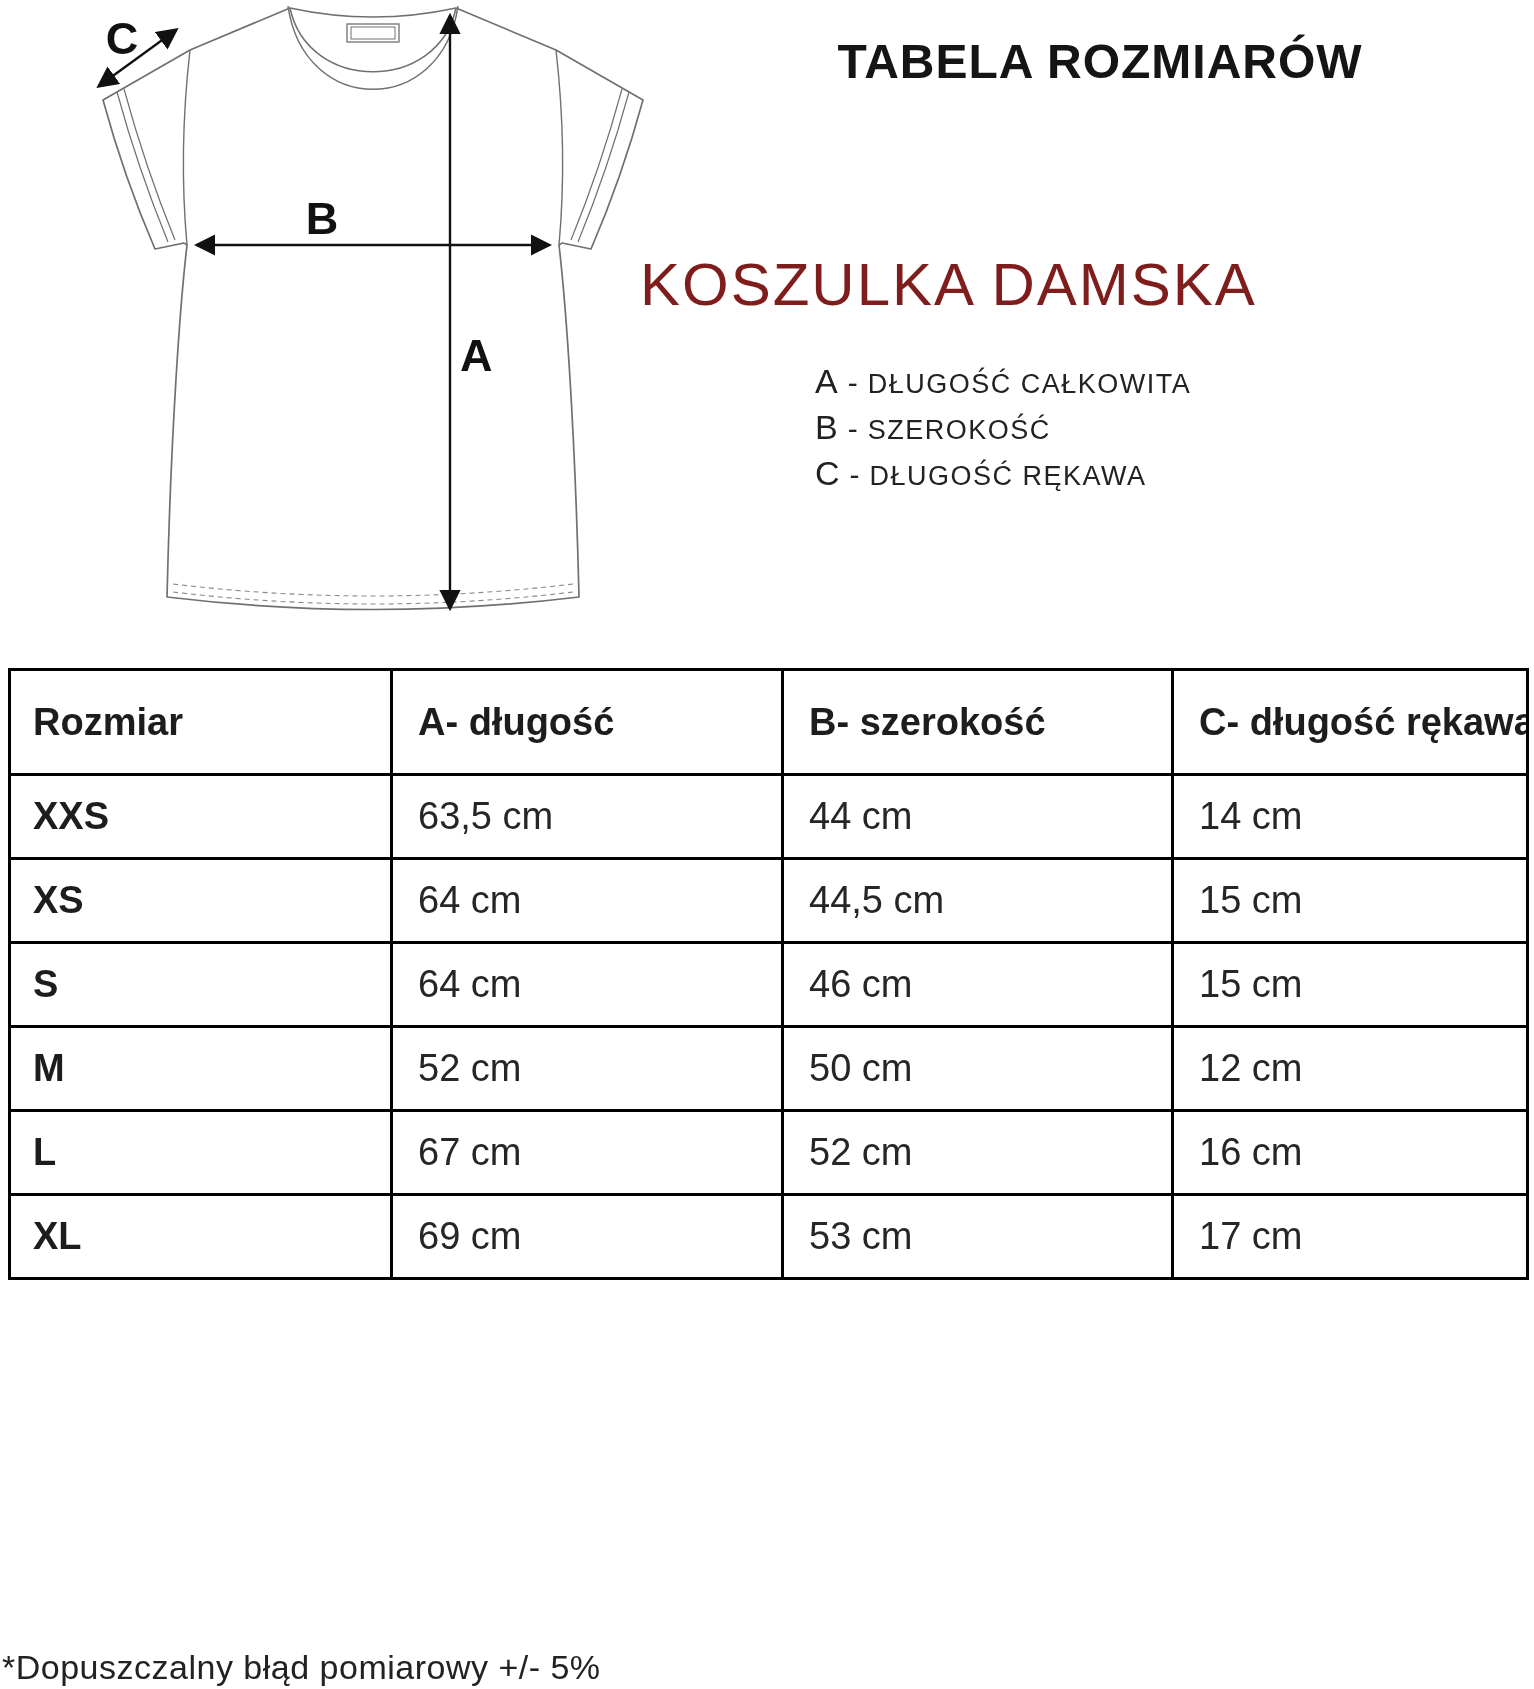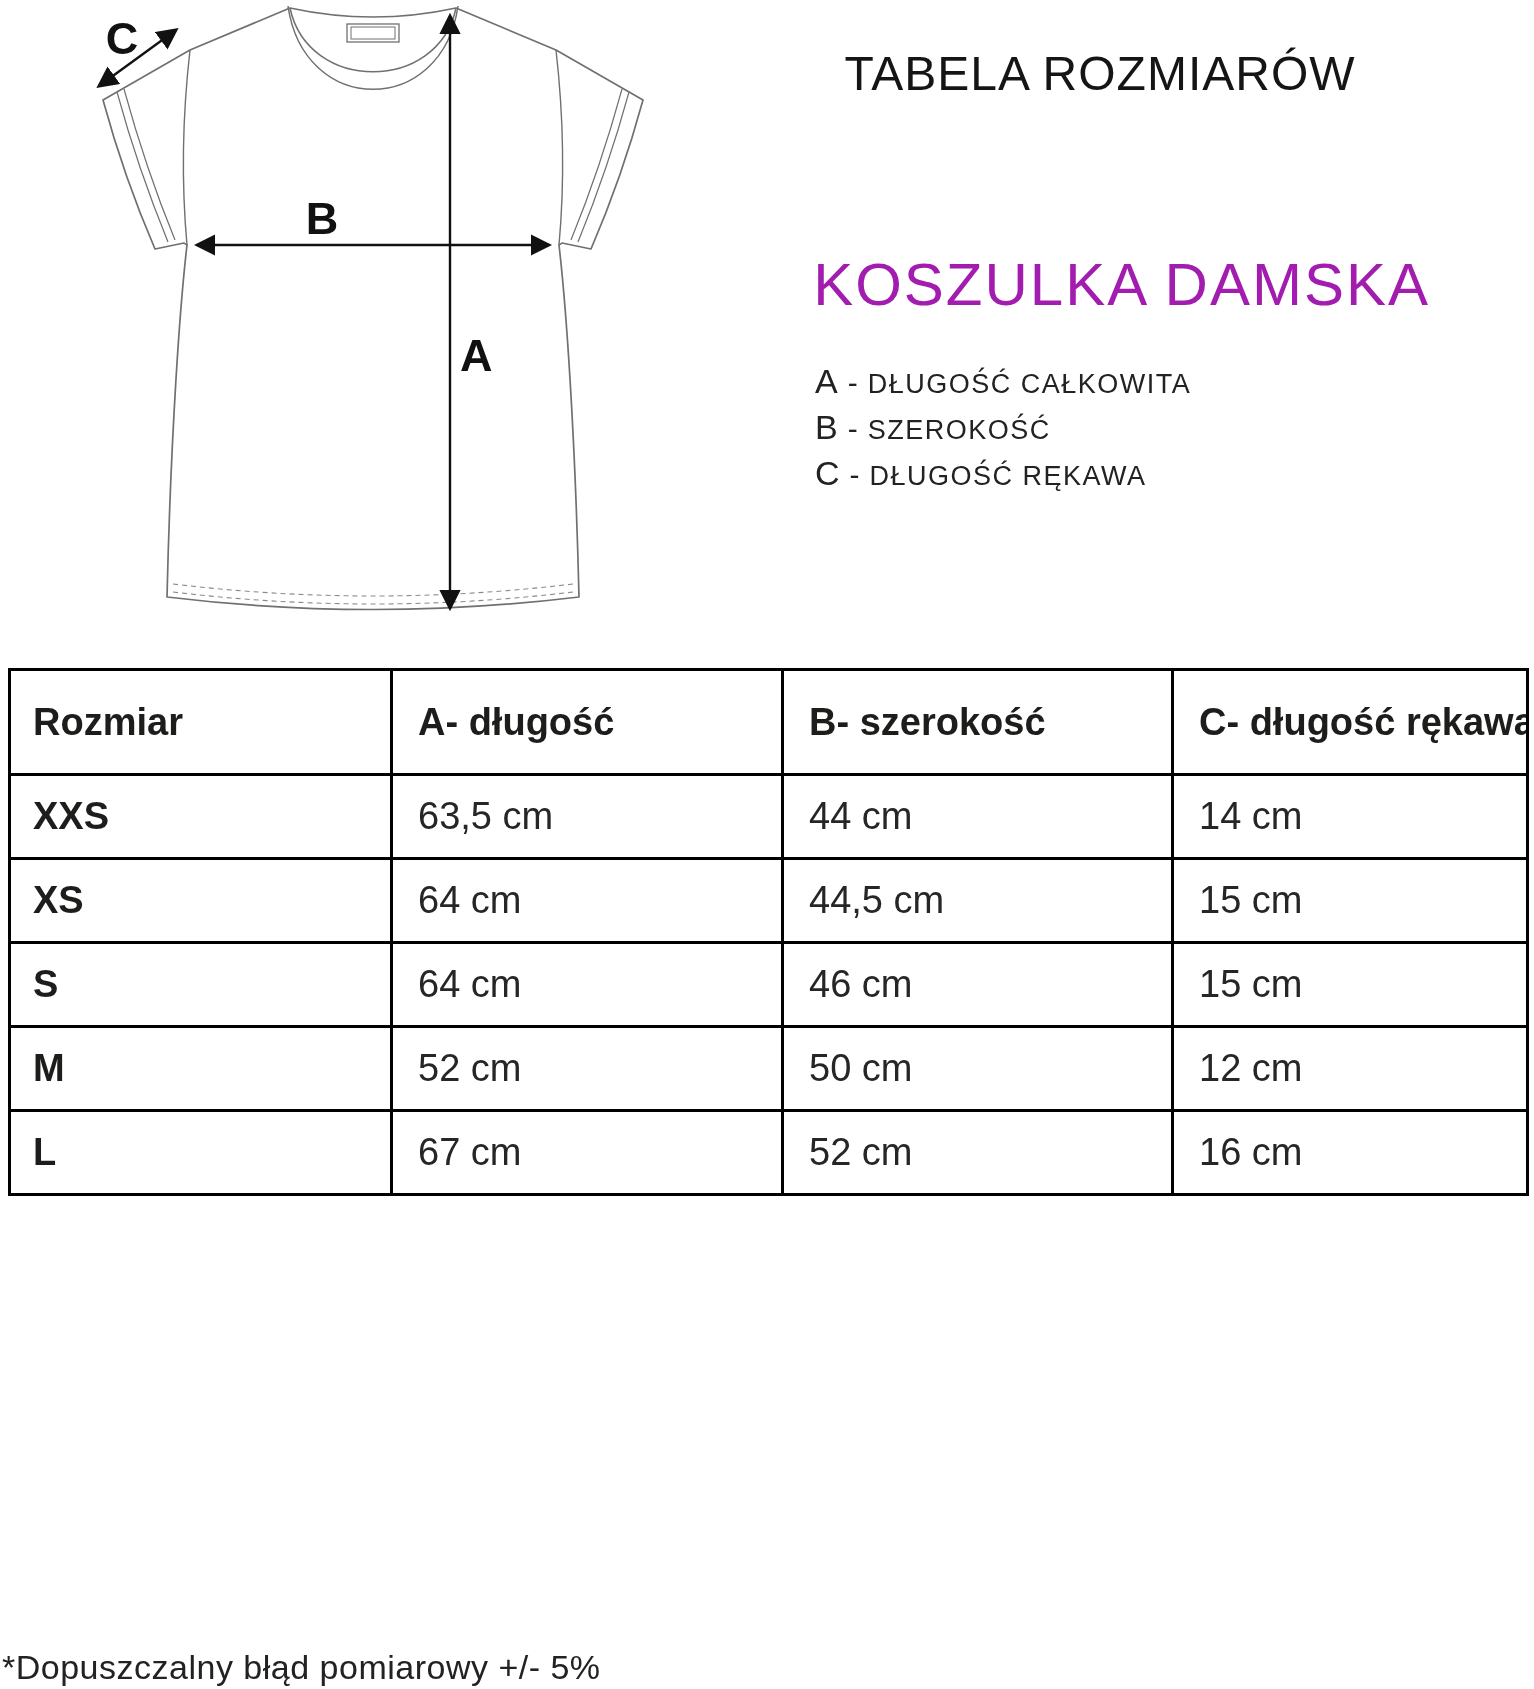--- a/index.html
+++ b/index.html
@@ -6,30 +6,30 @@
   body{
     position:relative;
     width:1534px;height:1689px;
     font-family:"Liberation Sans","DejaVu Sans",sans-serif;
     color:#1d1d1b;
     overflow:hidden;
   }
 
   
   .title{
-    position:absolute;top:46px;left:700px;width:800px;
+    position:absolute;top:34px;left:700px;width:800px;
     text-align:center;
-    font-size:48px;font-weight:400;letter-spacing:1px;
+    font-size:48px;font-weight:700;letter-spacing:1px;
     color:#151515;
   }
   .subtitle{
     position:absolute;top:250px;left:640px;width:790px;
-    text-align:right;
+    text-align:left;
     font-size:60px;font-weight:200;letter-spacing:2px;
-    color:#a21caf;
+    color:#7f1d1d;
   }
   .legend{
     position:absolute;top:362px;left:815px;
   }
   .legend-row{
     height:46px;display:flex;align-items:baseline;
     color:#222;
   }
   .legend-letter{font-size:34px;font-weight:400;}
   .legend-sep{font-size:30px;margin:0 10px;}
@@ -186,16 +186,22 @@
       <td>52 cm</td>
       <td>50 cm</td>
       <td>12 cm</td>
     </tr>
     <tr>
       <th class="size-cell">L</th>
       <td>67 cm</td>
       <td>52 cm</td>
       <td>16 cm</td>
     </tr>
+    <tr>
+      <th class="size-cell">XL</th>
+      <td>69 cm</td>
+      <td>53 cm</td>
+      <td>17 cm</td>
+    </tr>
   </tbody>
 </table>
 
 <div class="footnote">*Dopuszczalny błąd pomiarowy +/- 5%</div>
 
 </body></html>

